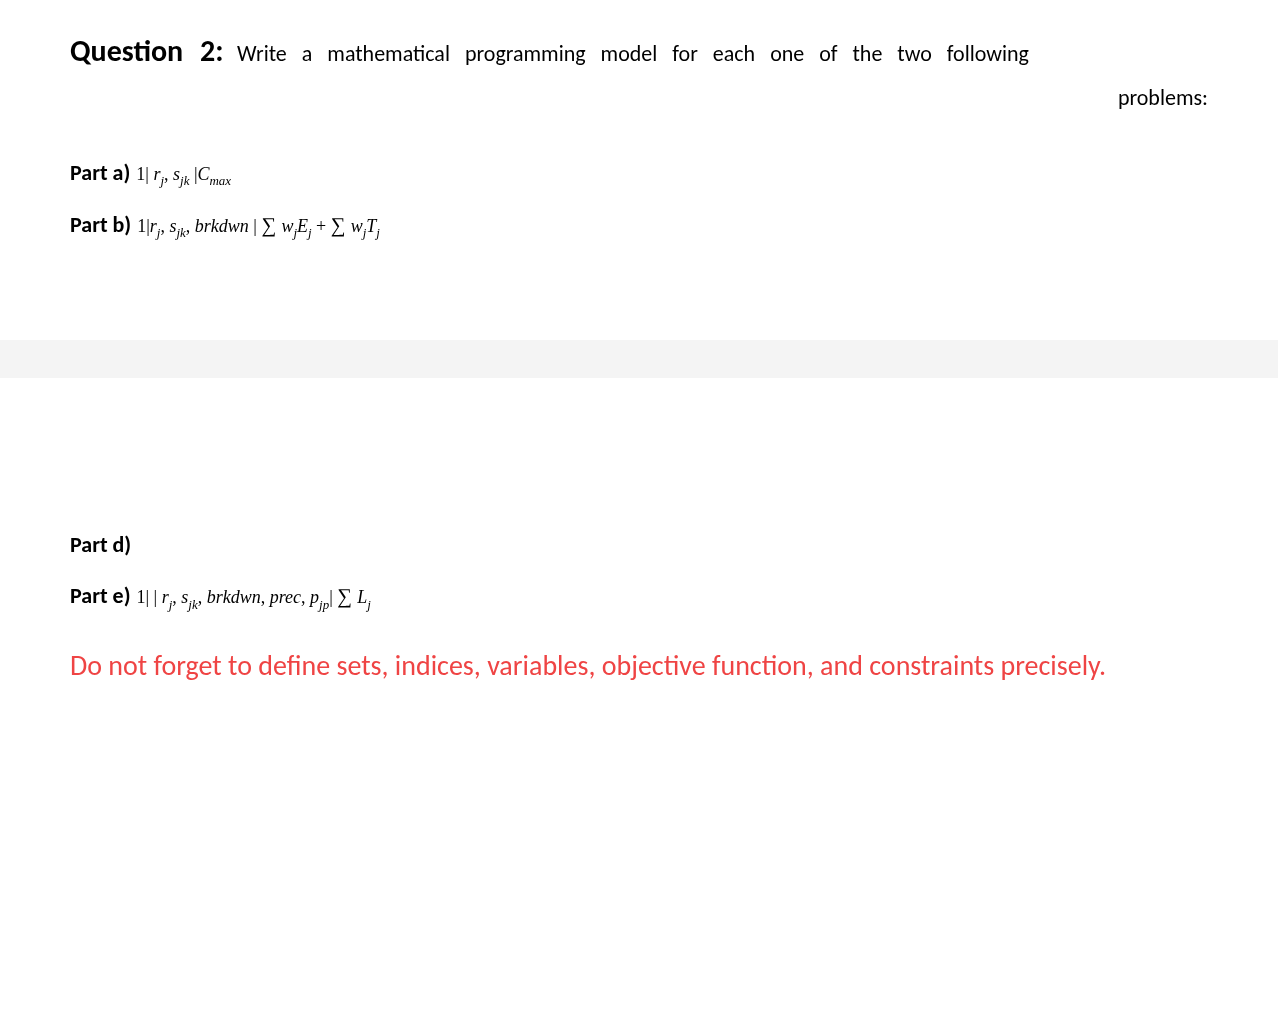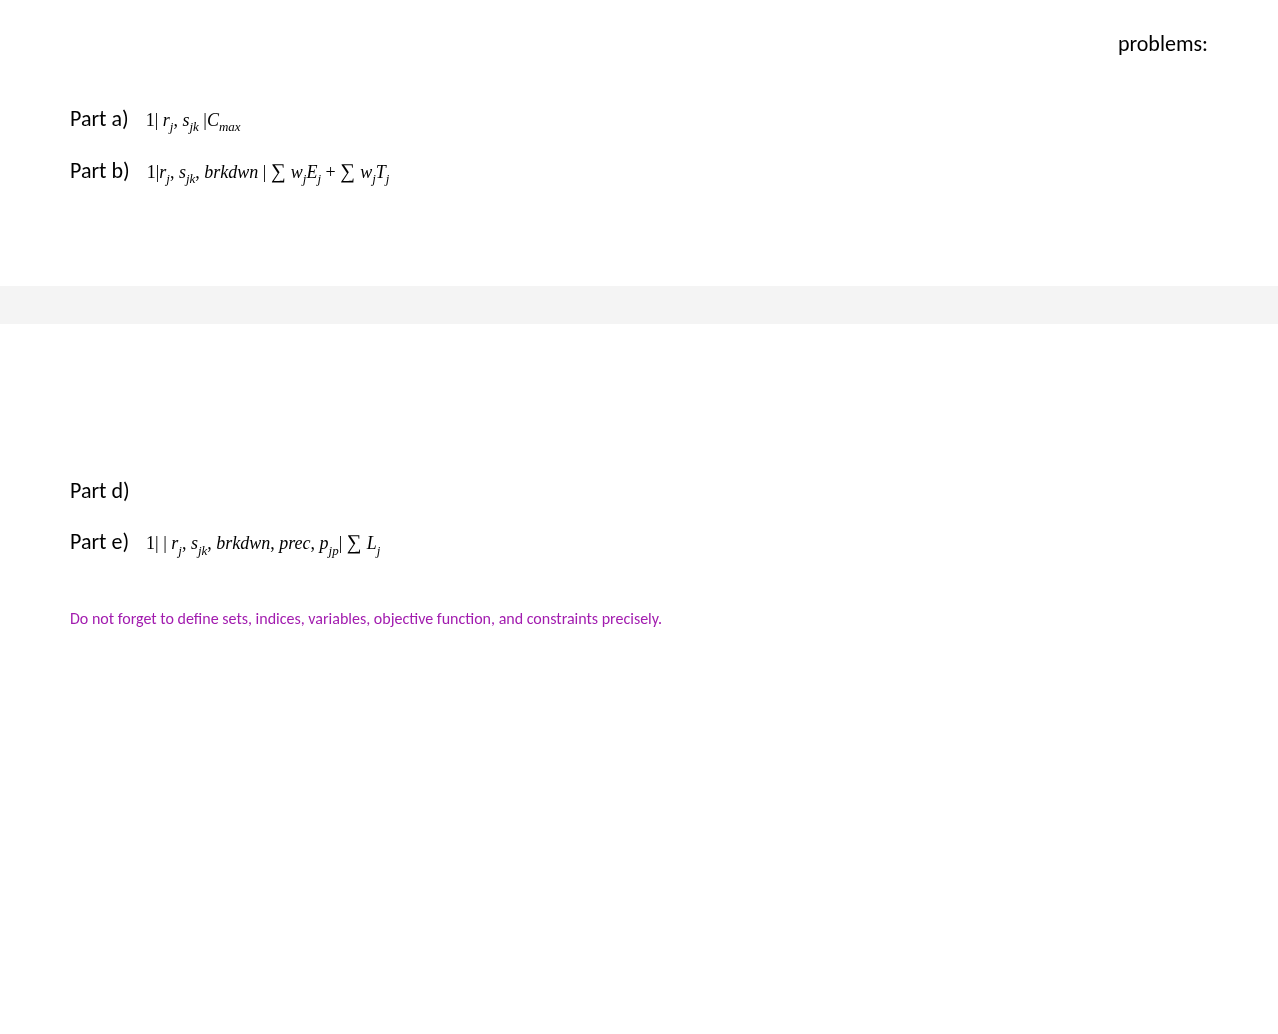--- a/index.html
+++ b/index.html
@@ -44,22 +44,22 @@
     .part-row {
       font-size: 22px;
       color: #000;
       margin-bottom: 18px;
       line-height: 1.5;
       display: flex;
       align-items: baseline;
       flex-wrap: wrap;
     }
     .part-label {
-      font-weight: 400;
-      margin-right: 17px;
+      font-weight: 700;
+      margin-right: 6px;
     }
     .math {
       font-family: "Cambria Math", "Times New Roman", serif;
       font-style: italic;
       font-size: 18px;
       white-space: nowrap;
     }
     .math .up {
       font-style: normal;
     }
@@ -76,37 +76,41 @@
       top: 0.04em;
     }
     .section-break {
       height: 38px;
       background: #f4f4f4;
       width: 100%;
       margin-top: 60px;
       margin-bottom: 150px;
     }
     .footer-note {
-      font-size: 16px;
-      color: #a21caf;
-      margin-top: 48px;
+      font-size: 28px;
+      color: #ef4444;
+      margin-top: 32px;
       line-height: 1.5;
     }
     .upper-block {
       padding-bottom: 20px;
     }
   </style>
 </head>
 <body>
 
 <div class="page">
 
   <div class="upper-block">
 
     <div class="question-header">
+      <span class="question-header-line1">
+        <span class="question-label">Question 2:</span>
+        <span class="question-intro">Write a mathematical programming model for each one of the two following</span>
+      </span>
       <span class="problems-word">problems:</span>
     </div>
 
     <div class="part-row">
       <span class="part-label">Part a)</span>
       <span class="math">
         <span class="up">1| </span><span>r</span><span class="sub">j</span><span class="up">, </span><span>s</span><span class="sub">jk</span><span class="up"> |</span><span>C</span><span class="sub">max</span>
       </span>
     </div>
 

